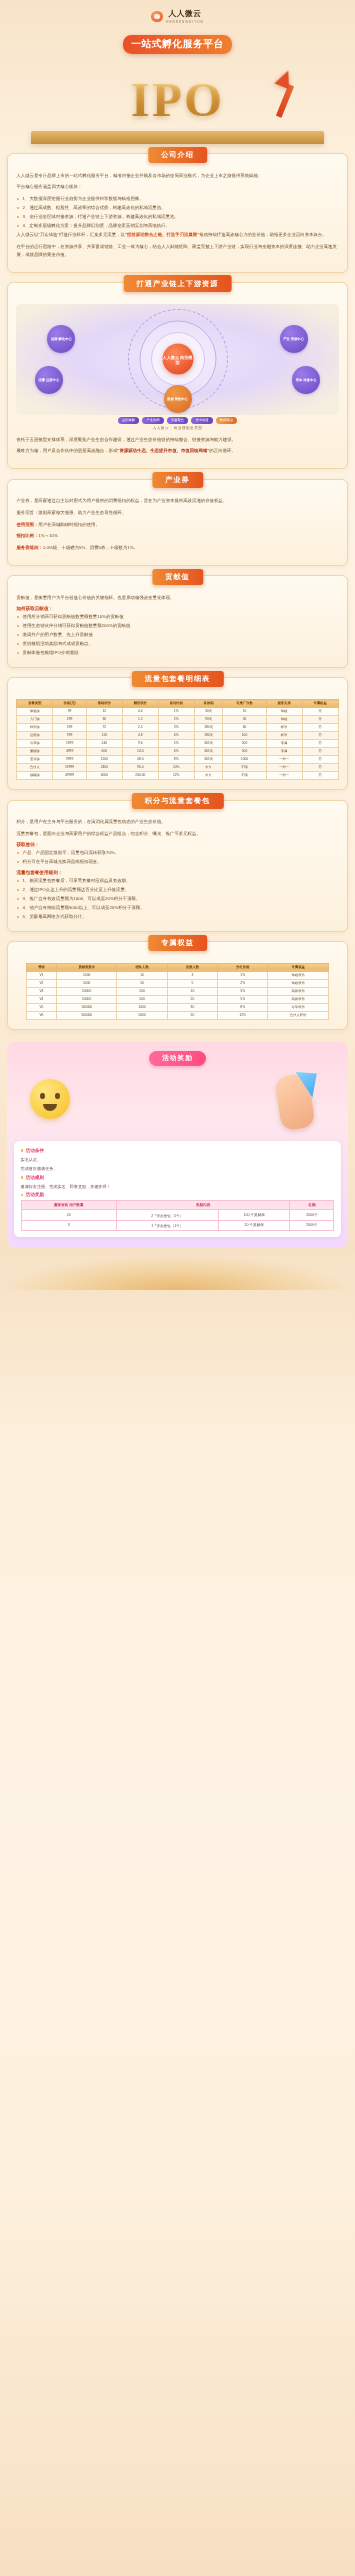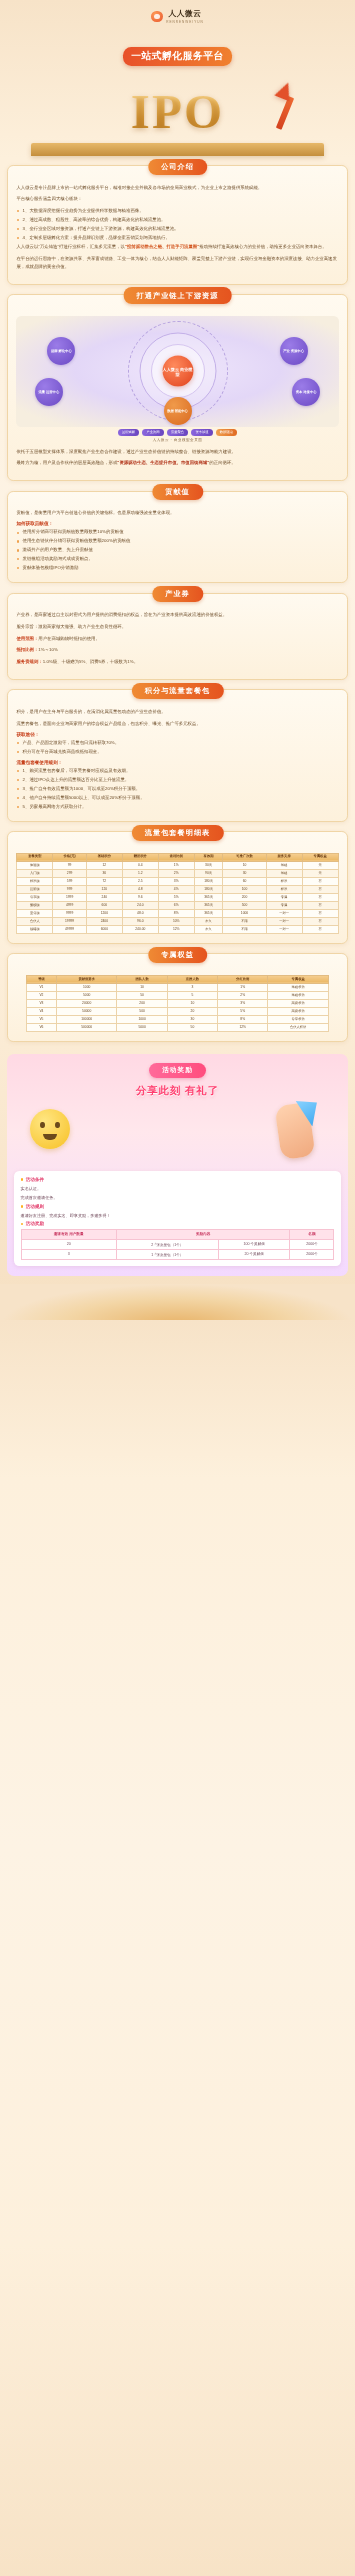--- a/index.html
+++ b/index.html
@@ -23,21 +23,21 @@
   .brandlogo .mark:after{
     content:""; position:absolute; left:3.1px; top:3.1px; width:5.2px;height:5.2px;
     border-radius:50%; background:#fff; opacity:.85;
   }
   .brandname { font-size:7.7px; font-weight:bold; color:#3c2a16; letter-spacing:0.5px; }
   .brandsub { font-size:3.1px; color:#9b7c55; letter-spacing:1px; margin-top:0.5px; }
 
   .hero { position:relative; text-align:center; padding:3.1px 0 0; }
   .hero-t1 { font-size:10.8px; font-weight:bold; color:#c7341f; letter-spacing:1px; }
   .hero-t2 {
-    display:inline-block; margin-top:17px; font-size:9.8px; font-weight:bold; letter-spacing:0.5px;
+    display:inline-block; margin-top:5px; font-size:9.8px; font-weight:bold; letter-spacing:0.5px;
     color:#fff; background:linear-gradient(90deg,#e8502a,#f0802f);
     padding:2.6px 8.2px; border-radius:8.2px;
     box-shadow:0 1.5px 4.1px rgba(190,70,30,.35);
   }
   .ipo-wrap { position:relative; height:62px; margin-top:15px; }
   .ipo-text {
     font-size:49px; font-weight:bold; letter-spacing:2.1px; line-height:62px;
     background:linear-gradient(180deg,#fff3cf 0%,#f2c163 35%,#d79b38 60%,#b97a22 100%);
     -webkit-background-clip:text; background-clip:text; color:transparent;
     text-shadow:0 2.1px 5.2px rgba(160,95,25,.35);
@@ -68,21 +68,21 @@
     border-radius:6.2px;
     padding:17.5px 8.2px 9.3px;
     position:relative;
     box-shadow:0 1px 4.1px rgba(190,150,95,.14);
   }
   .ttl {
     position:absolute; left:50%; top:-7.7px; transform:translateX(-50%);
     white-space:nowrap;
     background:linear-gradient(90deg,#ef8a34,#e5541f);
     color:#fff; font-size:7.2px; font-weight:bold; letter-spacing:1px;
-    padding:3.1px 13.4px; border-radius:8px;
+    padding:3.1px 13.4px; border-radius:3px;
     box-shadow:0 1.5px 3.6px rgba(190,85,30,.3);
   }
 
   p.tx { font-size:4.4px; line-height:1.85; margin:0 0 3.6px; color:#6b4a26; }
   p.tx b { color:#c7411c; }
   .tx .hl { color:#d2551f; font-weight:bold; }
   .tx .hl2 { color:#b1341a; font-weight:bold; }
   ul.lst { margin:0; padding:0 0 0 1px; list-style:none; }
   ul.lst li { font-size:4.4px; line-height:1.8; color:#6b4a26; position:relative; padding-left:5.2px; margin-bottom:1px; }
   ul.lst li:before { content:""; position:absolute; left:0; top:3.1px; width:2.1px;height:2.1px;border-radius:50%;background:#efa24f; }
@@ -267,47 +267,169 @@
       <div class="capt">人人微云 · 商业模型全景图</div>
       <p class="tx" style="margin-top:5.2px">依托于五层模型支撑体系，深度聚焦产业生态合作建设，通过产业生态价值链的持续整合、链接资源与能力建设。</p>
       <p class="tx">
         <span>最终方为核，用户及合作伙伴的层层高效融合，形成</span><span class="hl2">"资源驱动生态、生态提升市值、市值回馈商城"</span><span>的正向循环。</span>
       </p>
     </div>
   </div>
 
   <div class="section">
     <div class="card">
-      <div class="ttl">贡献值</div>
-      <p class="tx">贡献值，是衡量用户为平台创造心价值的关键指标。也是原动核强效金量化体现。</p>
-      <div class="sub-h">如何获取贡献值：</div>
-      <ul class="lst">
-        <li>使用所分销商可获得贡献值数量额数量10%的贡献值</li>
-        <li>使用生态链伙伴分销可获得贡献值数量额200%的贡献值</li>
-        <li>激请共产的用户数量、先上升贡献值</li>
-        <li>发链模组活动奖励与式成成贡献点。</li>
-        <li>贡献体验包模组IPO分销激励</li>
-      </ul>
-    </div>
-  </div>
-
-  <div class="section">
-    <div class="card">
       <div class="ttl">产业券</div>
       <p class="tx">产业券，是商家通过自主以封密式为用户提供的消费抵扣的权益，旨在为产业资本提供高效流通的价值权益。</p>
       <p class="tx">服务宗旨：激励商家做大做强、助力产业生态良性循环。</p>
       <p class="tx">
         <b>使用范围：</b><span>用户在商城购物时抵扣的使用。</span>
       </p>
       <p class="tx">
         <b>抵扣比例：</b><span>1%～10%</span>
       </p>
       <p class="tx">
         <b>服务费规则：</b><span>1.0%级、十级赠为5%、消费5券，十级数为1%。</span>
       </p>
+    </div>
+  </div>
+
+  <div class="section">
+    <div class="card">
+      <div class="ttl">贡献值</div>
+      <p class="tx">贡献值，是衡量用户为平台创造心价值的关键指标。也是原动核强效金量化体现。</p>
+      <div class="sub-h">如何获取贡献值：</div>
+      <ul class="lst">
+        <li>使用所分销商可获得贡献值数量额数量10%的贡献值</li>
+        <li>使用生态链伙伴分销可获得贡献值数量额200%的贡献值</li>
+        <li>激请共产的用户数量、先上升贡献值</li>
+        <li>发链模组活动奖励与式成成贡献点。</li>
+        <li>贡献体验包模组IPO分销激励</li>
+      </ul>
+    </div>
+  </div>
+
+  <div class="section">
+    <div class="card">
+      <div class="ttl">流量包套餐明细表</div>
+      <table class="tb">
+        <thead>
+          <tr>
+            <th>套餐类型</th>
+            <th>价格(元)</th>
+            <th>基础积分</th>
+            <th>赠送积分</th>
+            <th>返利比例</th>
+            <th>有效期</th>
+            <th>可推广次数</th>
+            <th>服务支持</th>
+            <th>专属权益</th>
+          </tr>
+        </thead>
+        <tbody>
+          <tr>
+            <td>体验版</td>
+            <td>99</td>
+            <td>12</td>
+            <td>0.4</td>
+            <td>1%</td>
+            <td>30天</td>
+            <td>10</td>
+            <td>基础</td>
+            <td>无</td>
+          </tr>
+          <tr>
+            <td>入门版</td>
+            <td>299</td>
+            <td>36</td>
+            <td>1.2</td>
+            <td>2%</td>
+            <td>90天</td>
+            <td>30</td>
+            <td>基础</td>
+            <td>无</td>
+          </tr>
+          <tr>
+            <td>标准版</td>
+            <td>599</td>
+            <td>72</td>
+            <td>2.5</td>
+            <td>3%</td>
+            <td>180天</td>
+            <td>60</td>
+            <td>标准</td>
+            <td>有</td>
+          </tr>
+          <tr>
+            <td>进阶版</td>
+            <td>999</td>
+            <td>120</td>
+            <td>4.8</td>
+            <td>4%</td>
+            <td>180天</td>
+            <td>100</td>
+            <td>标准</td>
+            <td>有</td>
+          </tr>
+          <tr>
+            <td>尊享版</td>
+            <td>1999</td>
+            <td>240</td>
+            <td>9.6</td>
+            <td>5%</td>
+            <td>365天</td>
+            <td>200</td>
+            <td>专属</td>
+            <td>有</td>
+          </tr>
+          <tr>
+            <td>旗舰版</td>
+            <td>4999</td>
+            <td>600</td>
+            <td>24.0</td>
+            <td>6%</td>
+            <td>365天</td>
+            <td>500</td>
+            <td>专属</td>
+            <td>有</td>
+          </tr>
+          <tr>
+            <td>至尊版</td>
+            <td>9999</td>
+            <td>1200</td>
+            <td>48.0</td>
+            <td>8%</td>
+            <td>365天</td>
+            <td>1000</td>
+            <td>一对一</td>
+            <td>有</td>
+          </tr>
+          <tr>
+            <td>合伙人</td>
+            <td>19999</td>
+            <td>2400</td>
+            <td>96.0</td>
+            <td>10%</td>
+            <td>永久</td>
+            <td>不限</td>
+            <td>一对一</td>
+            <td>有</td>
+          </tr>
+          <tr>
+            <td>战略版</td>
+            <td>49999</td>
+            <td>6000</td>
+            <td>240.00</td>
+            <td>12%</td>
+            <td>永久</td>
+            <td>不限</td>
+            <td>一对一</td>
+            <td>有</td>
+          </tr>
+        </tbody>
+      </table>
     </div>
   </div>
 
   <div class="section">
     <div class="card">
       <div class="ttl">积分与流量套餐包</div>
       <p class="tx">积分，是用户在主身与平台服务的，在清消化属流量包动态的产业生态价值。</p>
       <p class="tx">流量套餐包，是面向企业与商家用户的综合权益产品组合，包含积分、曝光、推广等多元权益。</p>
       <div class="sub-h">获取途径：</div>
       <ul class="lst">
@@ -320,142 +442,20 @@
         <li>2、通过IPO众达上升的流量额达百分比至上升值流量。</li>
         <li>3、推广自身有效流量额为1000、可以成至20%积分于顶额。</li>
         <li>4、他户自身持续流量额5000以上、可以成至20%积分于顶额。</li>
         <li>5、另家最高网络方式获取分计。</li>
       </ul>
     </div>
   </div>
 
   <div class="section">
     <div class="card">
-      <div class="ttl">流量包套餐明细表</div>
-      <table class="tb">
-        <thead>
-          <tr>
-            <th>套餐类型</th>
-            <th>价格(元)</th>
-            <th>基础积分</th>
-            <th>赠送积分</th>
-            <th>返利比例</th>
-            <th>有效期</th>
-            <th>可推广次数</th>
-            <th>服务支持</th>
-            <th>专属权益</th>
-          </tr>
-        </thead>
-        <tbody>
-          <tr>
-            <td>体验版</td>
-            <td>99</td>
-            <td>12</td>
-            <td>0.4</td>
-            <td>1%</td>
-            <td>30天</td>
-            <td>10</td>
-            <td>基础</td>
-            <td>无</td>
-          </tr>
-          <tr>
-            <td>入门版</td>
-            <td>299</td>
-            <td>36</td>
-            <td>1.2</td>
-            <td>2%</td>
-            <td>90天</td>
-            <td>30</td>
-            <td>基础</td>
-            <td>无</td>
-          </tr>
-          <tr>
-            <td>标准版</td>
-            <td>599</td>
-            <td>72</td>
-            <td>2.5</td>
-            <td>3%</td>
-            <td>180天</td>
-            <td>60</td>
-            <td>标准</td>
-            <td>有</td>
-          </tr>
-          <tr>
-            <td>进阶版</td>
-            <td>999</td>
-            <td>120</td>
-            <td>4.8</td>
-            <td>4%</td>
-            <td>180天</td>
-            <td>100</td>
-            <td>标准</td>
-            <td>有</td>
-          </tr>
-          <tr>
-            <td>尊享版</td>
-            <td>1999</td>
-            <td>240</td>
-            <td>9.6</td>
-            <td>5%</td>
-            <td>365天</td>
-            <td>200</td>
-            <td>专属</td>
-            <td>有</td>
-          </tr>
-          <tr>
-            <td>旗舰版</td>
-            <td>4999</td>
-            <td>600</td>
-            <td>24.0</td>
-            <td>6%</td>
-            <td>365天</td>
-            <td>500</td>
-            <td>专属</td>
-            <td>有</td>
-          </tr>
-          <tr>
-            <td>至尊版</td>
-            <td>9999</td>
-            <td>1200</td>
-            <td>48.0</td>
-            <td>8%</td>
-            <td>365天</td>
-            <td>1000</td>
-            <td>一对一</td>
-            <td>有</td>
-          </tr>
-          <tr>
-            <td>合伙人</td>
-            <td>19999</td>
-            <td>2400</td>
-            <td>96.0</td>
-            <td>10%</td>
-            <td>永久</td>
-            <td>不限</td>
-            <td>一对一</td>
-            <td>有</td>
-          </tr>
-          <tr>
-            <td>战略版</td>
-            <td>49999</td>
-            <td>6000</td>
-            <td>240.00</td>
-            <td>12%</td>
-            <td>永久</td>
-            <td>不限</td>
-            <td>一对一</td>
-            <td>有</td>
-          </tr>
-        </tbody>
-      </table>
-    </div>
-  </div>
-
-  <div class="section">
-    <div class="card">
       <div class="ttl">专属权益</div>
       <table class="star">
         <thead>
           <tr>
             <th>等级</th>
             <th>贡献值要求</th>
             <th>团队人数</th>
             <th>直推人数</th>
             <th>分红比例</th>
             <th>专属权益</th>
@@ -510,21 +510,20 @@
             <td>12%</td>
             <td>合伙人权益</td>
           </tr>
         </tbody>
       </table>
     </div>
   </div>
 
   <div class="campaign">
     <div class="camp-ttl">活动奖励</div>
-    <div class="camp-h1">分享此刻 有礼了</div>
 
     <div class="emoji-art">
       <div class="bubble">
         <div class="mouth"></div>
       </div>
       <div class="hand"></div>
       <div class="cone"></div>
     </div>
 
     <div class="camp-card">

